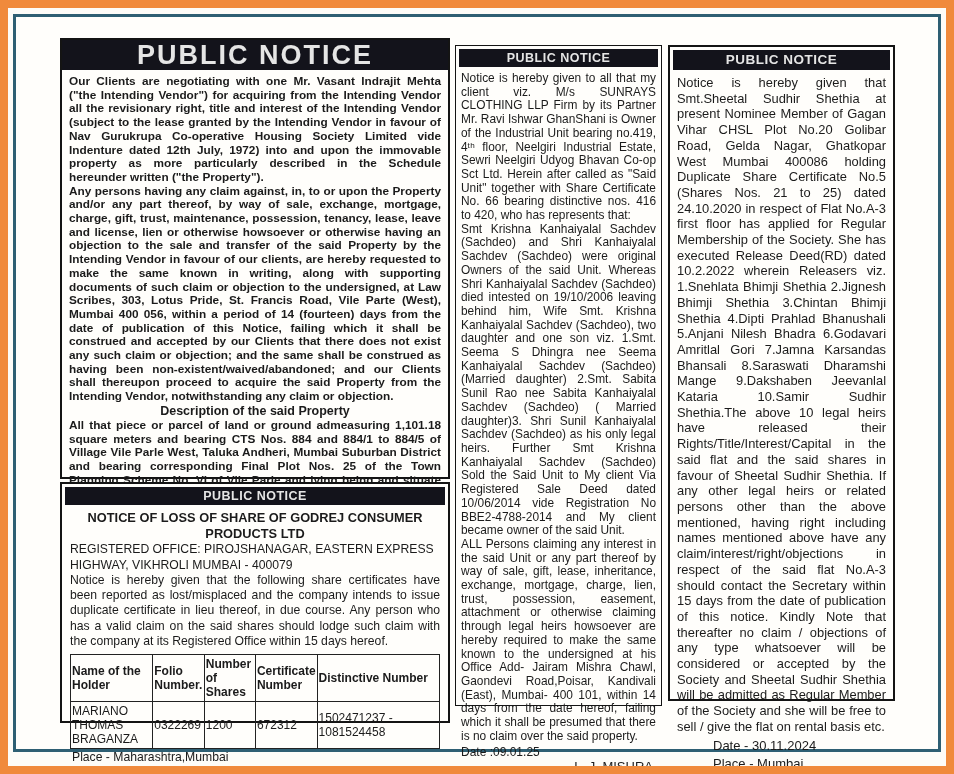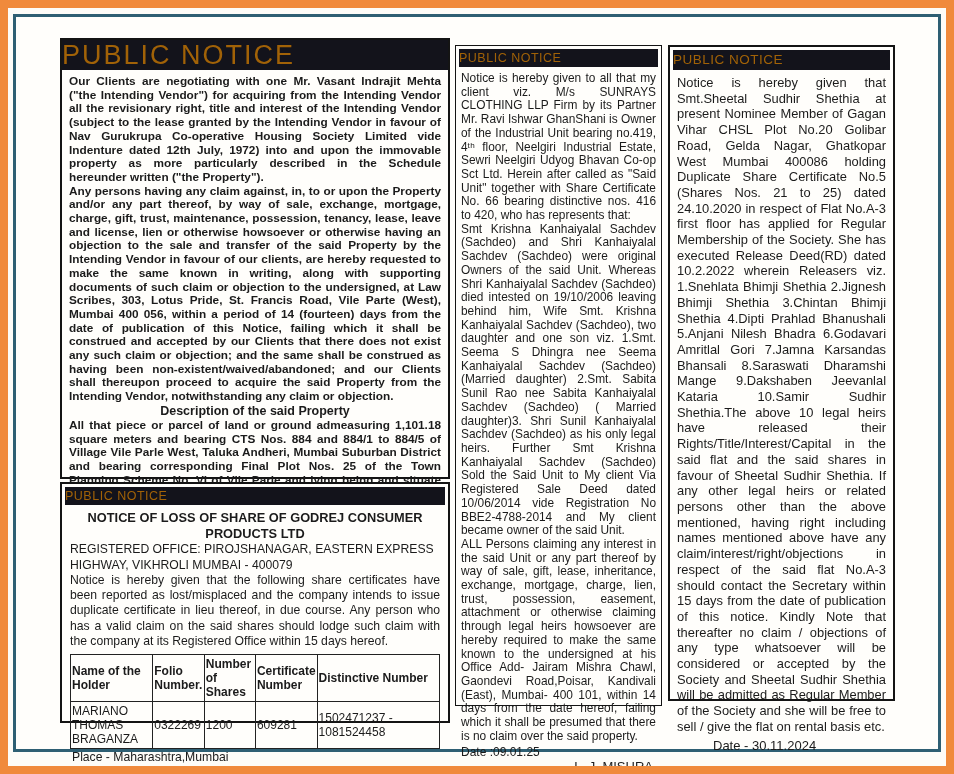--- a/index.html
+++ b/index.html
@@ -1,21 +1,21 @@
 <!DOCTYPE html>
 <html><head>
 <meta charset="utf-8">
 <style>
   * { margin:0; padding:0; box-sizing:border-box; }
   body { width:954px; height:774px; background:#fff; font-family:"Liberation Sans","DejaVu Sans",sans-serif; color:#1b1b1b; }
   .canvas { position:relative; width:954px; height:774px; background:#fdfcf8; overflow:hidden; }
   .orange-frame { position:absolute; inset:0; border:8px solid #f08a3c; pointer-events:none; z-index:5; }
   .teal-frame { position:absolute; left:13px; top:14px; width:928px; height:738px; border:3px solid #2e5f73; background:#fffefb; }
   .notice { position:absolute; background:#fffefb; border:2px solid #141414; }
-  .bar { background:#13131b; color:#a16207; font-weight:normal; }
+  .bar { background:#13131b; color:#e5e5e5; text-align:center; font-weight:bold; }
   .bar-big { font-size:27px; line-height:30px; height:30px; letter-spacing:2px; }
   .bar-sm { font-size:12.5px; line-height:18px; height:18px; letter-spacing:.5px; margin:3px; }
   .jtext { text-align:justify; }
   
   #n1 { left:60px; top:38px; width:390px; height:441px; }
   #n1 .body { padding:5px 7px 0 7px; font-weight:bold; font-size:11.8px; line-height:13.7px; }
   #n1 .center-h { text-align:center; font-weight:bold; font-size:12.5px; line-height:15px; }
   #n1 .sig-row { display:flex; justify-content:space-between; align-items:flex-end; padding:2px 10px 4px 8px; }
   #n1 .date-line { font-weight:bold; font-size:15px; }
   #n1 .sig-block { text-align:center; font-weight:bold; }
@@ -85,21 +85,21 @@
             <th style="width:14%">Number of Shares</th>
             <th style="width:13%">Certificate Number</th>
             <th style="width:36%">Distinctive Number</th>
           </tr>
         </thead>
         <tbody>
           <tr>
             <td>MARIANO THOMAS BRAGANZA</td>
             <td>0322269</td>
             <td>1200</td>
-            <td>609281</td>
+            <td>672312</td>
             <td>1502471237 - 1081524458</td>
           </tr>
         </tbody>
       </table>
       <div class="footer-line">Place -  Maharashtra,Mumbai</div>
       <div class="footer-line">Date - 17.10.2024</div>
     </div>
   </div>
 
   <div class="notice" id="n3">
@@ -113,19 +113,20 @@
     <div class="sig">
       <div>L. J. MISHRA</div>
 
     </div>
   </div>
 
   <div class="notice" id="n4">
     <div class="bar bar-sm">PUBLIC NOTICE</div>
     <div class="body jtext">Notice is hereby given that Smt.Sheetal Sudhir Shethia at present Nominee Member of Gagan Vihar CHSL Plot No.20 Golibar Road, Gelda Nagar, Ghatkopar West Mumbai 400086 holding Duplicate Share Certificate No.5 (Shares Nos. 21 to 25) dated 24.10.2020 in respect of Flat No.A-3 first floor has applied for Regular Membership of the Society. She has executed Release Deed(RD) dated 10.2.2022 wherein Releasers viz. 1.Snehlata Bhimji Shethia 2.Jignesh Bhimji Shethia 3.Chintan Bhimji Shethia 4.Dipti Prahlad Bhanushali 5.Anjani Nilesh Bhadra 6.Godavari Amritlal Gori 7.Jamna Karsandas Bhansali 8.Saraswati Dharamshi Mange 9.Dakshaben Jeevanlal Kataria 10.Samir Sudhir Shethia.The above 10 legal heirs have released their Rights/Title/Interest/Capital in the said flat and the said shares in favour of Sheetal Sudhir Shethia. If any other legal heirs or related persons other than the above mentioned, having right including names mentioned above have any claim/interest/right/objections in respect of the said flat No.A-3 should contact the Secretary within 15 days from the date of publication of this notice. Kindly Note that thereafter no claim / objections of any type whatsoever will be considered or accepted by the Society and Sheetal Sudhir Shethia will be admitted as Regular Member of the Society and she will be free to sell / give the flat on rental basis etc.</div>
     <div class="meta">Date - 30.11.2024</div>
+    <div class="meta">Place - Mumbai</div>
     <div class="sig">
       
       
       
     </div>
   </div>
 </div>
 
 </body></html>

